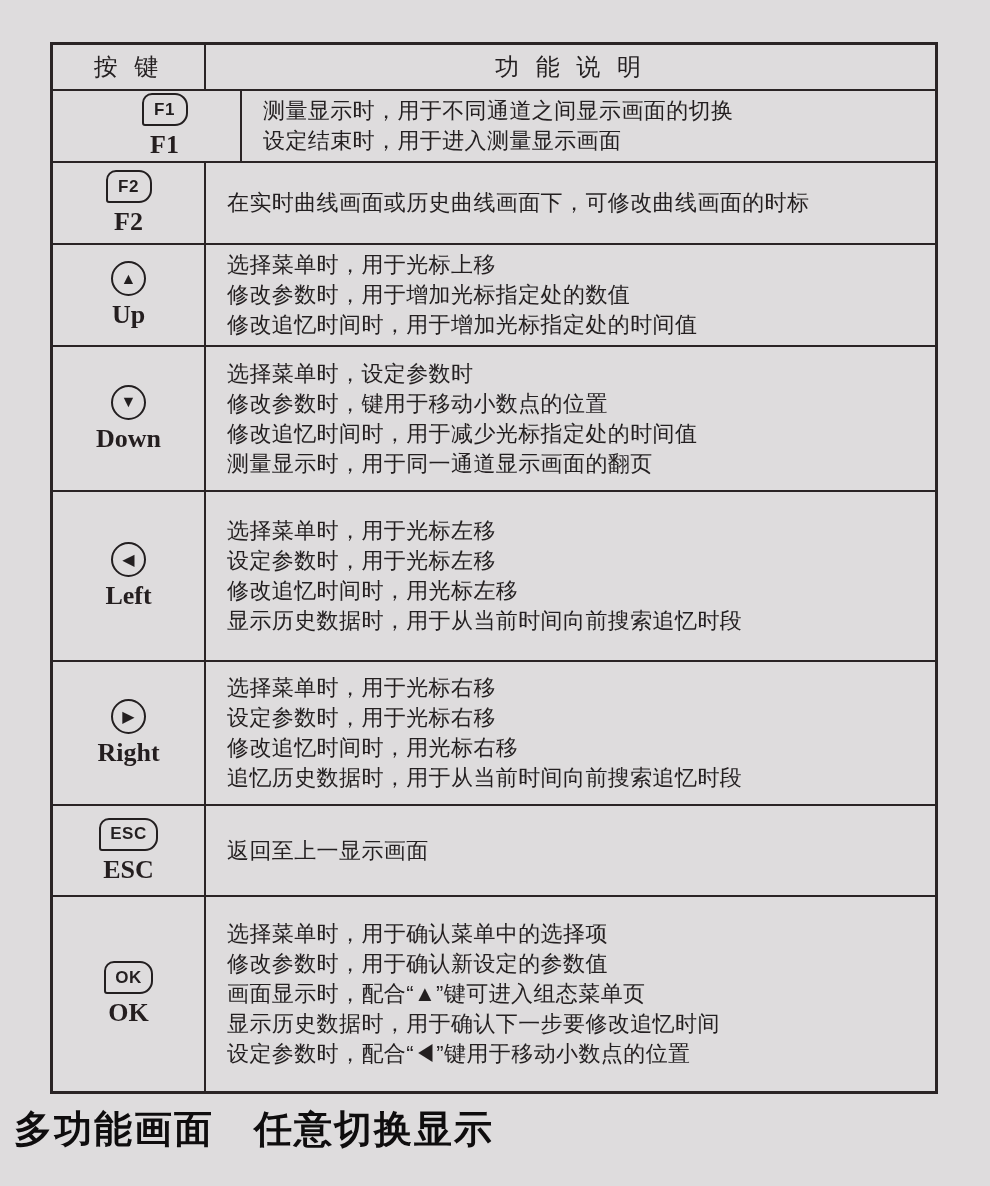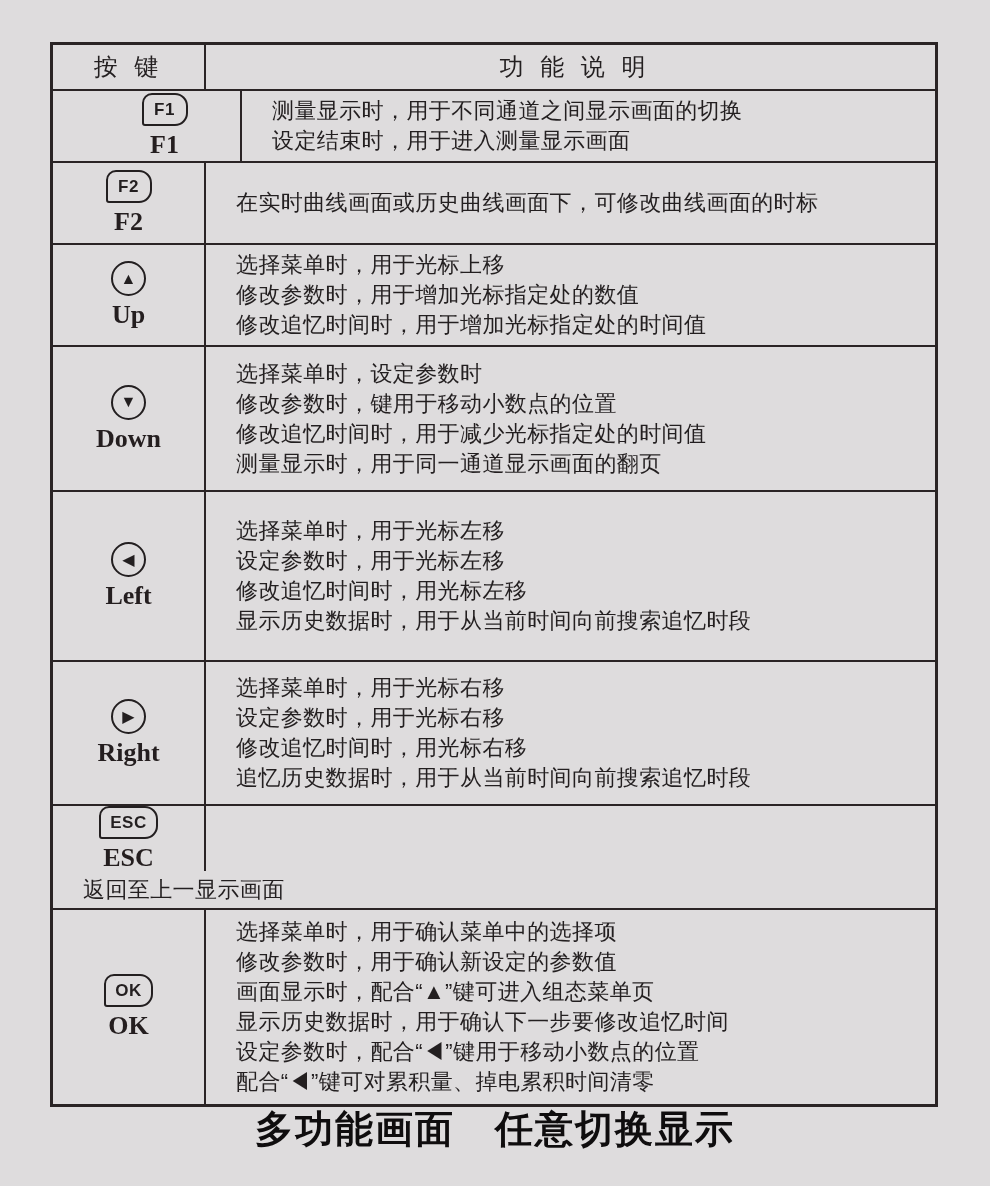--- a/index.html
+++ b/index.html
@@ -24,21 +24,20 @@
   .row:first-child{border-top:none;border-radius:19px;}
   .kc{
     width:153px;flex:none;box-sizing:border-box;
     border-right:2px solid var(--bd);
     display:flex;flex-direction:column;align-items:center;justify-content:center;gap:5px;
   }
   .dc{
     flex:1;box-sizing:border-box;
     display:flex;flex-direction:column;justify-content:center;
     padding:4px 12px 4px 21px;
-    margin-left:9px;
   }
   .line{font-size:22px;line-height:30px;color:var(--tx);letter-spacing:0.4px;}
   .hdr{font-size:24px;letter-spacing:5px;color:var(--tx);}
   .dc.hdrcell{flex-direction:row;align-items:center;justify-content:center;padding:0;}
   .kbadge{
     display:inline-flex;align-items:center;justify-content:center;
     min-width:24px;height:27px;padding:1px 9px;
     border:2.5px solid var(--tx);
     border-radius:10px 13px 13px 3px;
     font-size:17px;font-weight:600;color:var(--tx);letter-spacing:0.5px;
@@ -55,25 +54,25 @@
     font-size:26px;color:#241e1f;line-height:1.05;
   }
   
   .h-header{height:44px;}
   .h-f1{height:72px;padding-left:36px;}
   .h-f2{height:82px;}
   .h-up{height:102px;}
   .h-down{height:145px;}
   .h-left{height:170px;}
   .h-right{height:144px;}
-  .h-esc{height:104px;flex-direction:column;}
+  .h-esc{height:91px;}
   .h-ok{height:196px;}
   .footer-title{
-    position:absolute;left:0;right:0;top:1104px;
-    text-align:center;
+    position:absolute;left:14px;right:0;top:1104px;
+    text-align:left;
     font-size:38px;font-weight:bold;letter-spacing:2px;color:#0f0d0e;
   }
 </style>
 </head>
 <body>
 
 <div class="tbl">
 
   <div class="row h-header">
     <div class="kc">
@@ -178,19 +177,18 @@
     <div class="kc">
       <span class="kbadge">OK</span>
       <span class="klabel">OK</span>
     </div>
     <div class="dc">
       <span class="line">选择菜单时，用于确认菜单中的选择项</span>
       <span class="line">修改参数时，用于确认新设定的参数值</span>
       <span class="line">画面显示时，配合“▲”键可进入组态菜单页</span>
       <span class="line">显示历史数据时，用于确认下一步要修改追忆时间</span>
       <span class="line">设定参数时，配合“◀”键用于移动小数点的位置</span>
-      <span class="line">配合“◀”键可对累积量、掉电累积时间清零</span>
     </div>
   </div>
 
 </div>
 
 <div class="footer-title">多功能画面　任意切换显示</div>
 
 </body></html>

